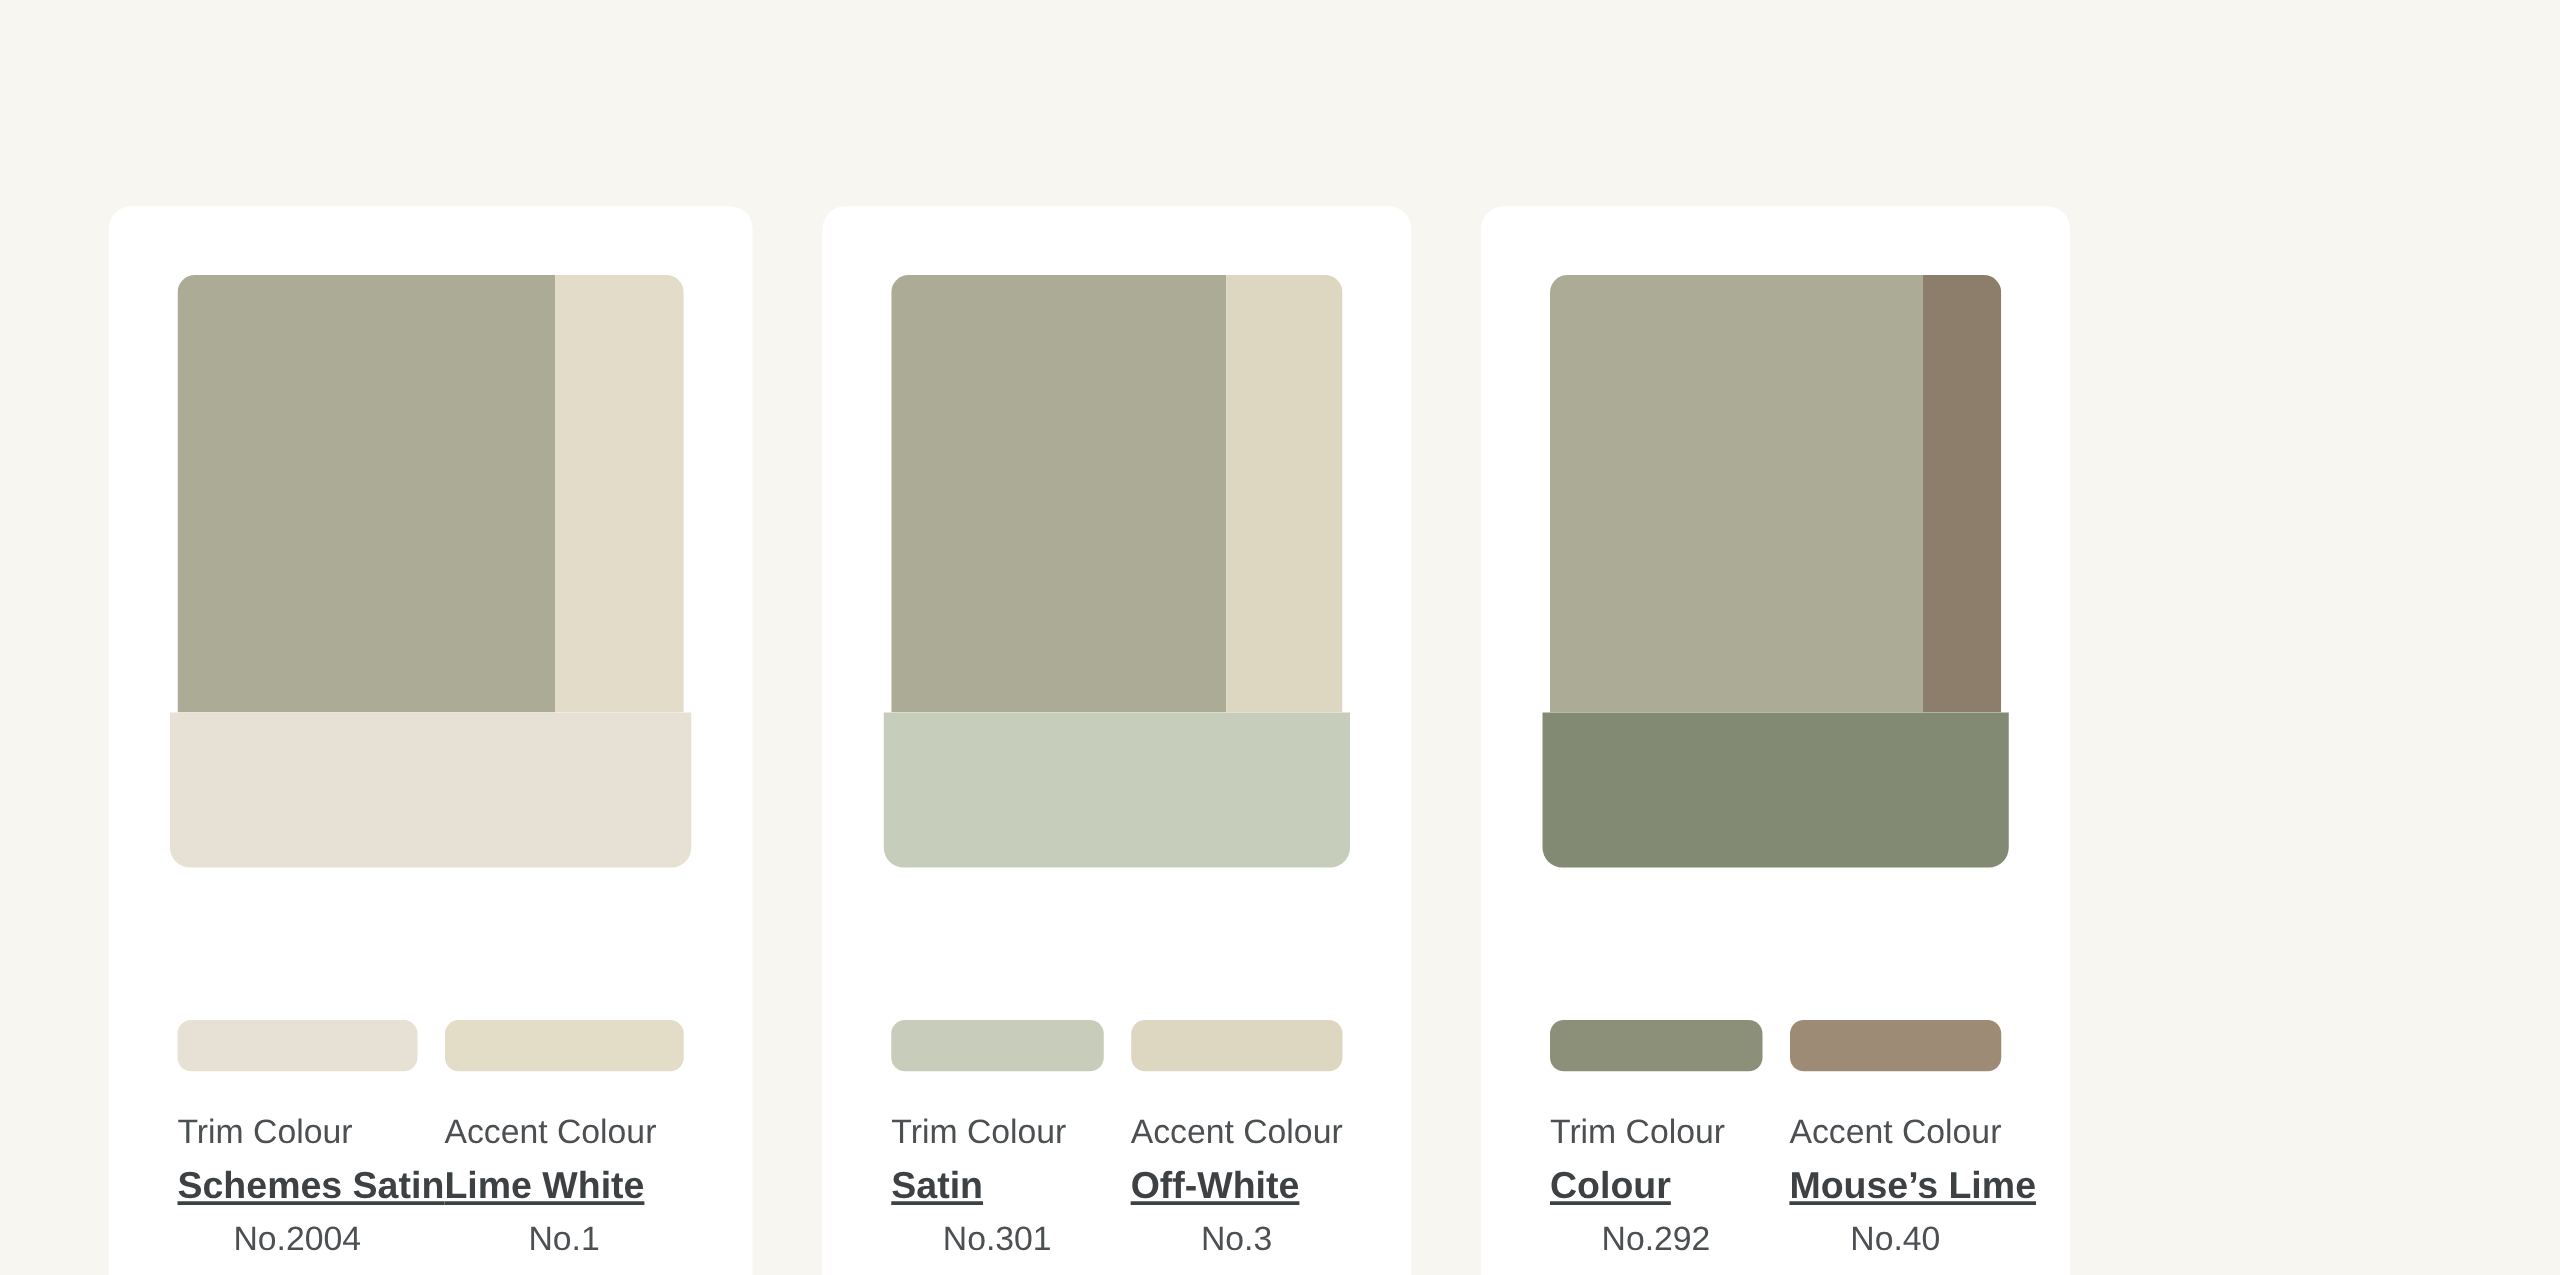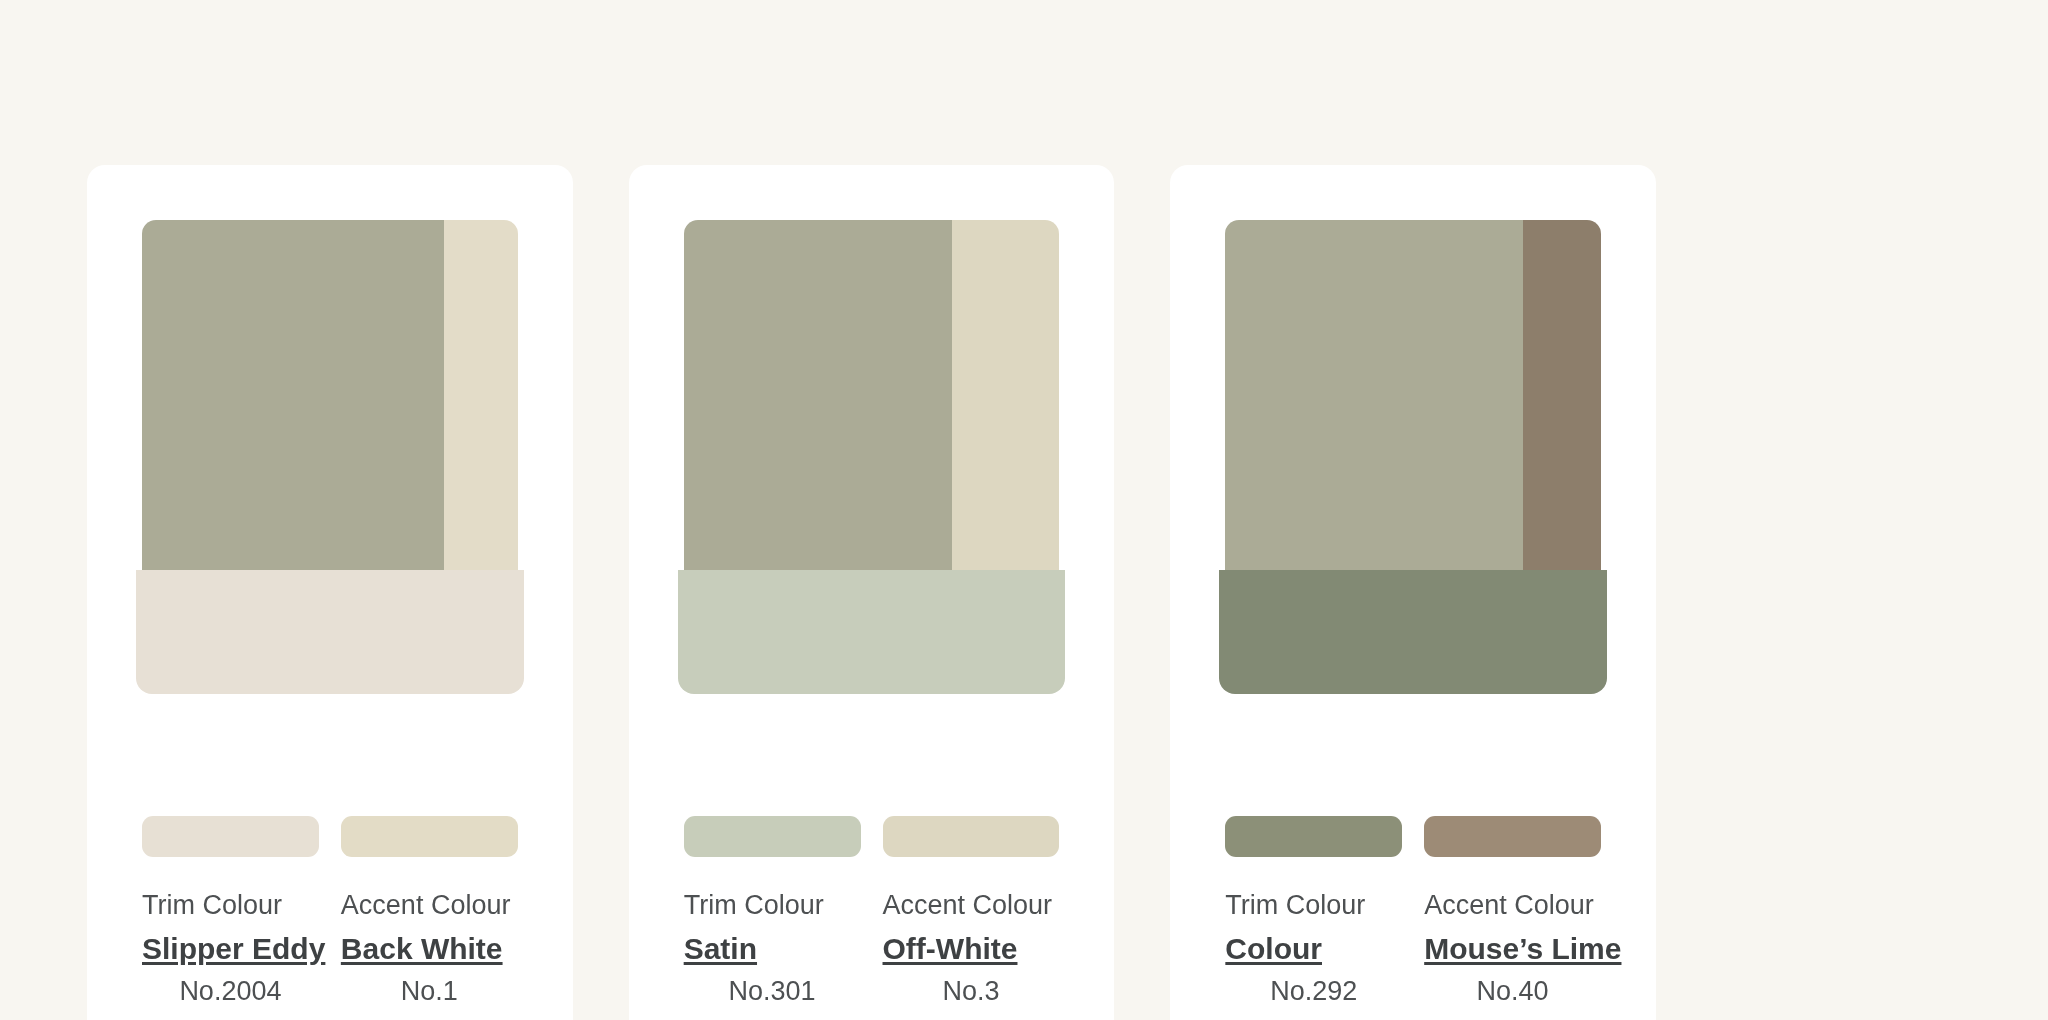--- a/index.html
+++ b/index.html
@@ -147,26 +147,26 @@
         <div class="pill-col">
           <div class="pill" style="background: rgb(231, 224, 212);"></div>
         </div>
         <div class="pill-col">
           <div class="pill" style="background: rgb(227, 220, 198);"></div>
         </div>
       </div>
       <div class="labels">
         <div class="label-col">
           <div class="label-role">Trim Colour</div>
-          <a class="label-name">Slipper Eddy</a>
+          <a class="label-name">Schemes Satin</a>
           <div class="label-code">No.2004</div>
         </div>
         <div class="label-col">
           <div class="label-role">Accent Colour</div>
-          <a class="label-name">Back White</a>
+          <a class="label-name">Lime White</a>
           <div class="label-code">No.1</div>
         </div>
       </div>
     </div>
 
     <div class="card">
       <div class="swatch">
         <div class="swatch-row">
           <div class="swatch-main" style="background: rgb(171, 171, 150); width: 268px;"></div>
           <div class="swatch-accent" style="background: rgb(221, 215, 193);"></div>

